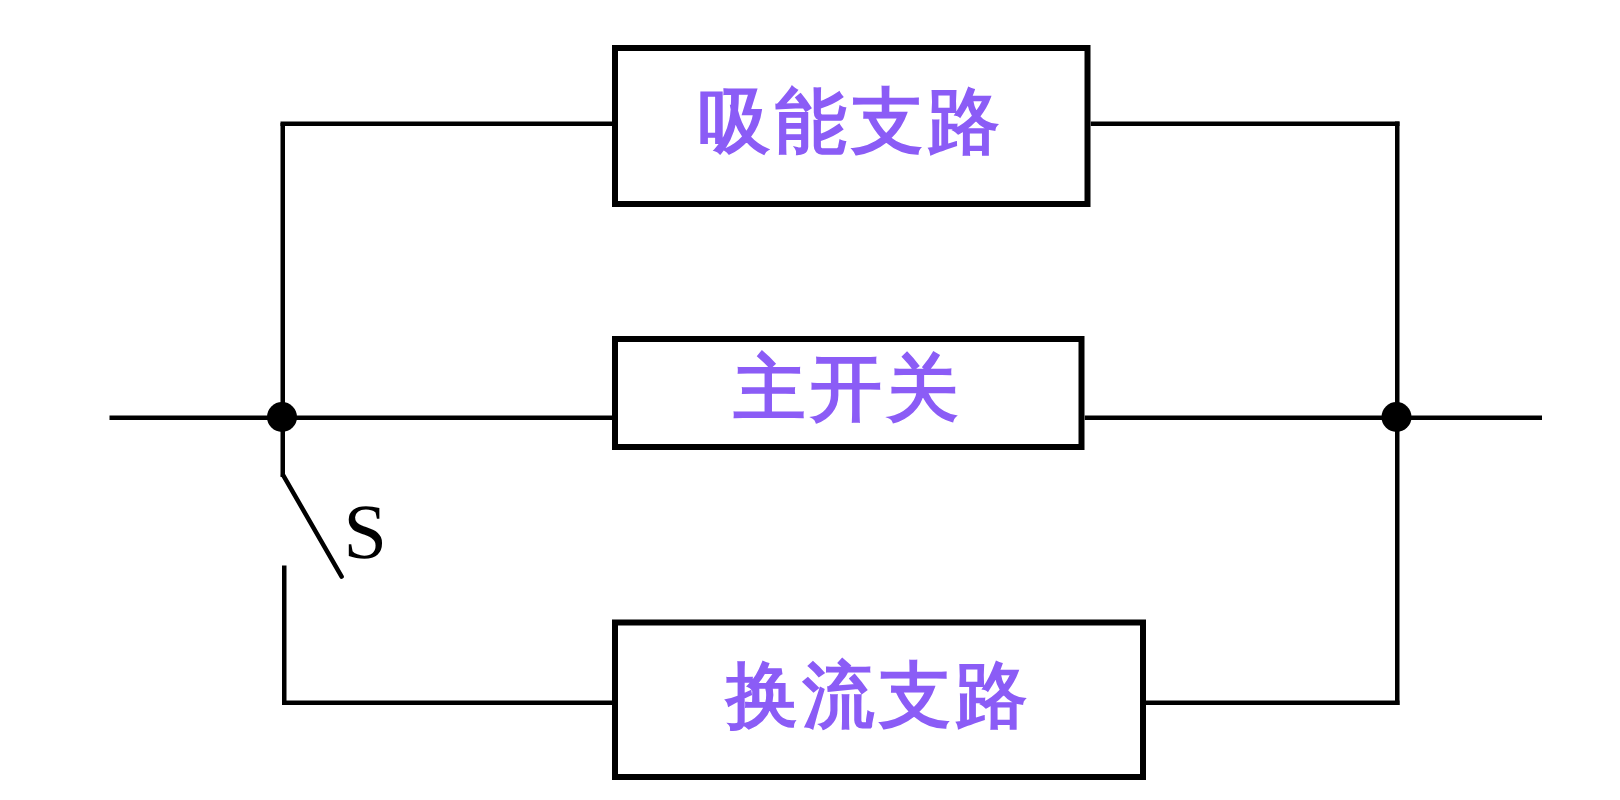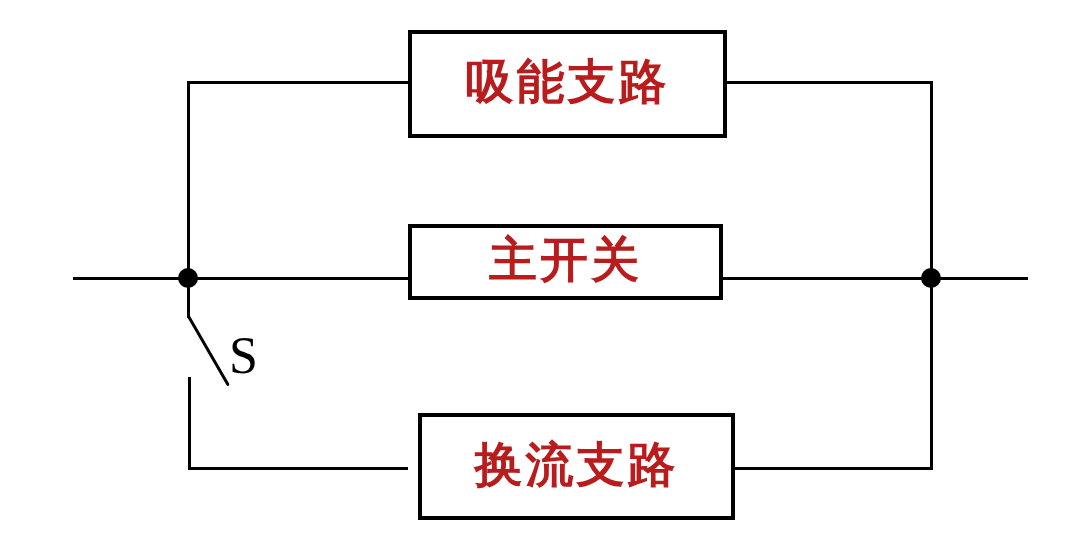--- a/index.html
+++ b/index.html
@@ -31,21 +31,21 @@
     box-sizing: border-box;
     border: 4px solid #000000;
     background: #ffffff;
     display: flex;
     align-items: center;
     justify-content: center;
   }
   .block-label {
     font-size: 48px;
     font-weight: bold;
-    color: #b91c1c;
+    color: #8b5cf6;
     letter-spacing: 3px;
     white-space: nowrap;
     line-height: 1;
     padding-bottom: 4px;
   }
   .switch-blade {
     position: absolute;
     left: 188px;
     top: 314px;
     width: 81px;
@@ -70,21 +70,21 @@
   .w-top-left       { left: 187px; top: 81px;  width: 221px; height: 3px; }
   .w-top-right      { left: 727px; top: 81px;  width: 206px; height: 3px; }
   .w-right-vert     { left: 930px; top: 81px;  width: 3px;   height: 389px; }
   .w-bottom-right   { left: 725px; top: 467px; width: 208px; height: 3px; }
   .w-bottom-left    { left: 188px; top: 467px; width: 220px; height: 3px; }
   .w-left-vert-bot  { left: 188px; top: 377px; width: 3px;   height: 93px; }
   .dot-left  { left: 178px; top: 268px; }
   .dot-right { left: 921px; top: 268px; }
   .block-absorption  { left: 408px; top: 30px;  width: 319px; height: 108px; }
   .block-main-switch { left: 408px; top: 224px; width: 315px; height: 76px; }
-  .block-commutation { left: 418px; top: 413px; width: 317px; height: 107px; }
+  .block-commutation { left: 408px; top: 413px; width: 356px; height: 107px; }
 </style>
 </head>
 <body>
 
 <div class="canvas">
 
   <div class="wire w-left-feed"></div>
   <div class="wire w-right-feed"></div>
 
   <div class="wire w-left-vert-top"></div>

